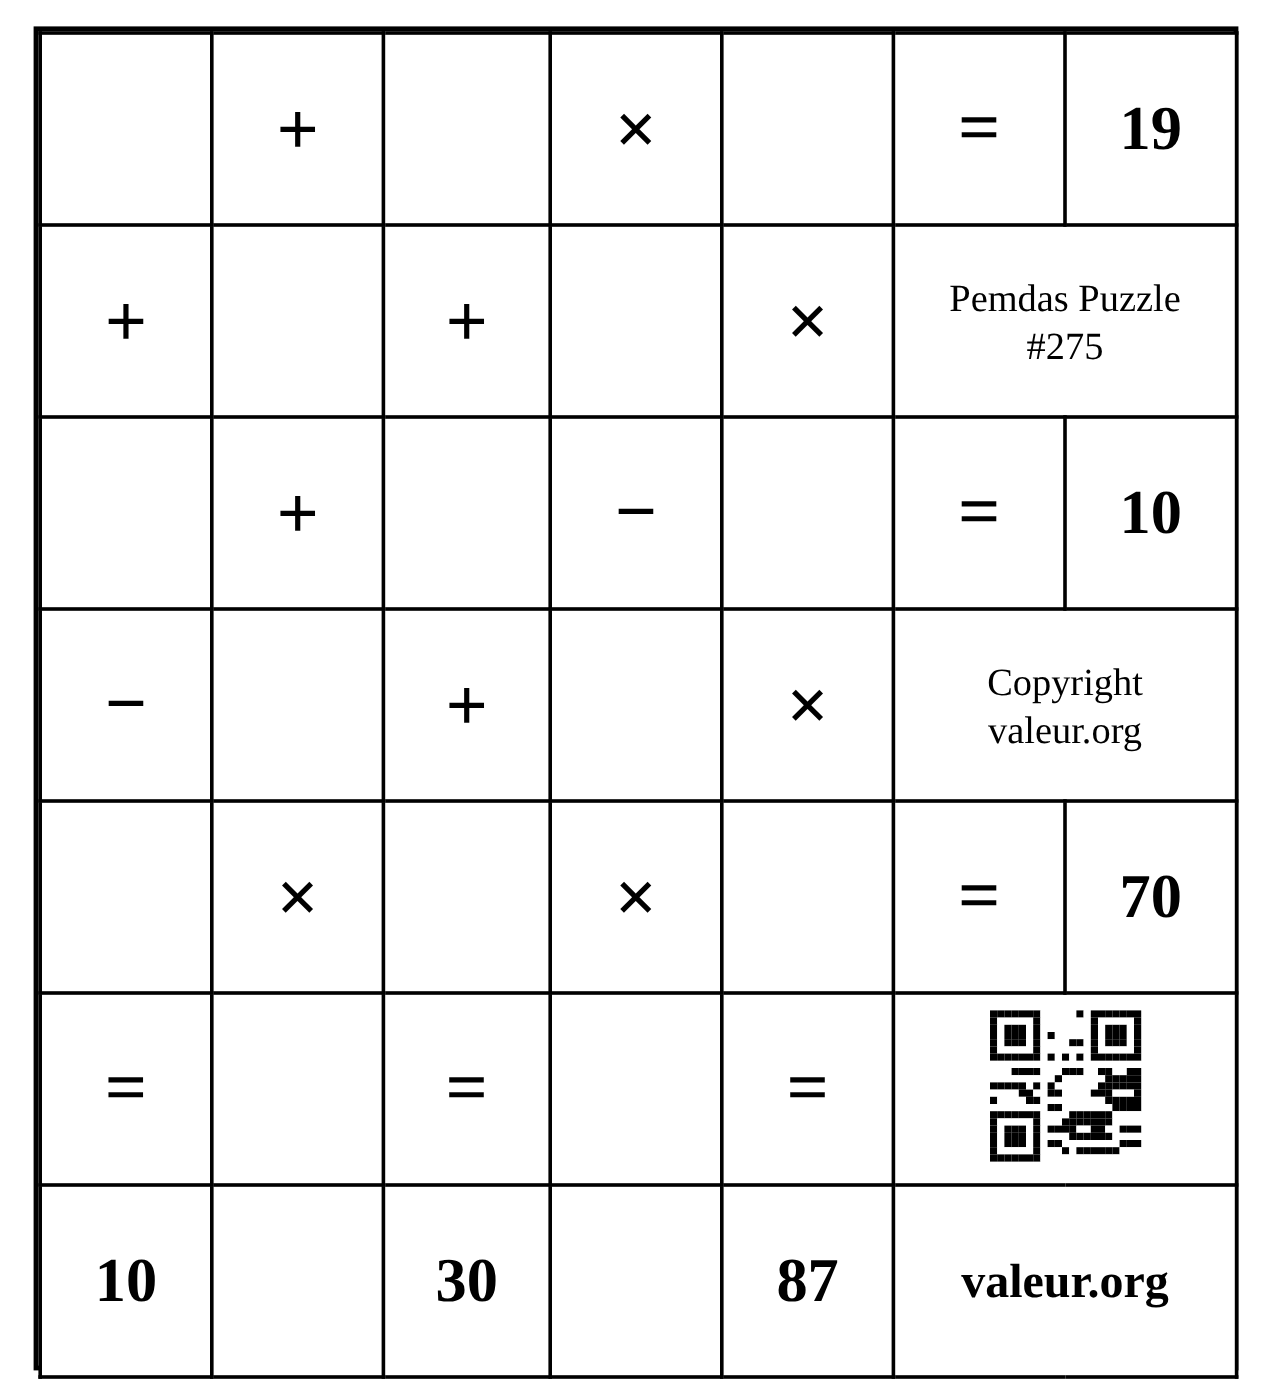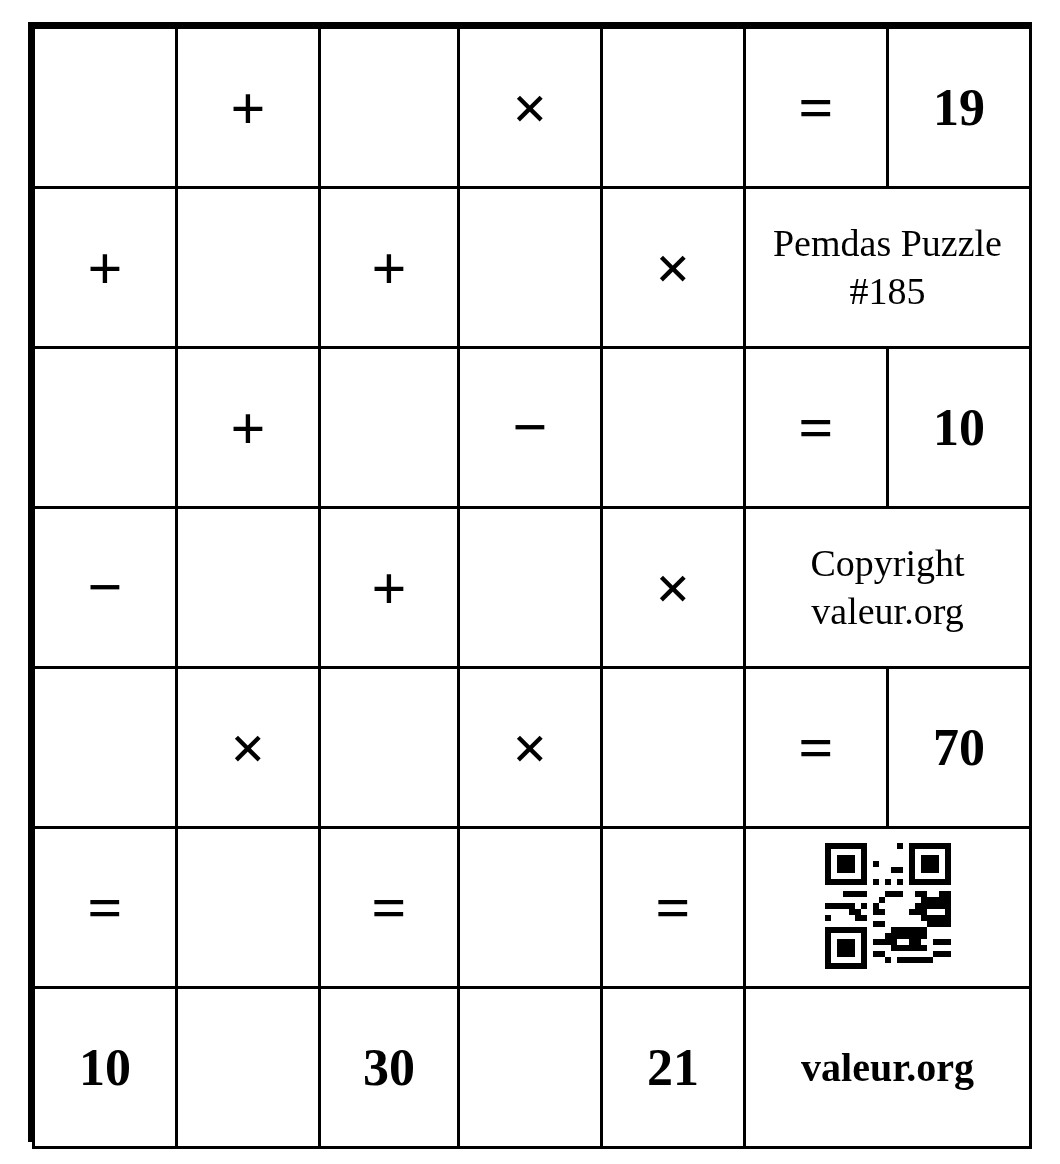--- a/index.html
+++ b/index.html
@@ -69,21 +69,21 @@
     font-size: 62px;
     font-weight: bold;
     font-family: "DejaVu Sans", sans-serif;
   }
   .num {
     font-size: 52px;
     font-weight: bold;
     font-family: "Liberation Serif", serif;
   }
   .label {
-    font-size: 38px;
+    font-size: 32px;
     line-height: 1.25;
     font-family: "Liberation Serif", serif;
     background: #c0c0c0;
     margin-left: 15px;
   }
   .brand {
     font-size: 40px;
     font-weight: bold;
     font-family: "Liberation Serif", serif;
     background: #c0c0c0;
@@ -128,21 +128,21 @@
       </tr>
 
       <tr class="r">
         <td class="op">+</td>
         <td class="shaded"></td>
         <td class="op">+</td>
         <td class="shaded"></td>
         <td class="op">×</td>
         <td class="label" colspan="2">
           <div>Pemdas Puzzle</div>
-          <div>#185</div>
+          <div>#275</div>
         </td>
       </tr>
 
       <tr class="r">
         <td class="blank"></td>
         <td class="op">+</td>
         <td class="blank"></td>
         <td class="op-minus">−</td>
         <td class="blank"></td>
         <td class="eq">=</td>
@@ -180,18 +180,18 @@
         <td class="qr-cell" colspan="2">
           <span class="qr" id="qr"><span class="qr-row"><span class="qr-px on"></span><span class="qr-px on"></span><span class="qr-px on"></span><span class="qr-px on"></span><span class="qr-px on"></span><span class="qr-px on"></span><span class="qr-px on"></span><span class="qr-px off"></span><span class="qr-px off"></span><span class="qr-px off"></span><span class="qr-px off"></span><span class="qr-px off"></span><span class="qr-px on"></span><span class="qr-px off"></span><span class="qr-px on"></span><span class="qr-px on"></span><span class="qr-px on"></span><span class="qr-px on"></span><span class="qr-px on"></span><span class="qr-px on"></span><span class="qr-px on"></span></span><span class="qr-row"><span class="qr-px on"></span><span class="qr-px off"></span><span class="qr-px off"></span><span class="qr-px off"></span><span class="qr-px off"></span><span class="qr-px off"></span><span class="qr-px on"></span><span class="qr-px off"></span><span class="qr-px off"></span><span class="qr-px off"></span><span class="qr-px off"></span><span class="qr-px off"></span><span class="qr-px off"></span><span class="qr-px off"></span><span class="qr-px on"></span><span class="qr-px off"></span><span class="qr-px off"></span><span class="qr-px off"></span><span class="qr-px off"></span><span class="qr-px off"></span><span class="qr-px on"></span></span><span class="qr-row"><span class="qr-px on"></span><span class="qr-px off"></span><span class="qr-px on"></span><span class="qr-px on"></span><span class="qr-px on"></span><span class="qr-px off"></span><span class="qr-px on"></span><span class="qr-px off"></span><span class="qr-px off"></span><span class="qr-px off"></span><span class="qr-px off"></span><span class="qr-px off"></span><span class="qr-px off"></span><span class="qr-px off"></span><span class="qr-px on"></span><span class="qr-px off"></span><span class="qr-px on"></span><span class="qr-px on"></span><span class="qr-px on"></span><span class="qr-px off"></span><span class="qr-px on"></span></span><span class="qr-row"><span class="qr-px on"></span><span class="qr-px off"></span><span class="qr-px on"></span><span class="qr-px on"></span><span class="qr-px on"></span><span class="qr-px off"></span><span class="qr-px on"></span><span class="qr-px off"></span><span class="qr-px on"></span><span class="qr-px off"></span><span class="qr-px off"></span><span class="qr-px off"></span><span class="qr-px off"></span><span class="qr-px off"></span><span class="qr-px on"></span><span class="qr-px off"></span><span class="qr-px on"></span><span class="qr-px on"></span><span class="qr-px on"></span><span class="qr-px off"></span><span class="qr-px on"></span></span><span class="qr-row"><span class="qr-px on"></span><span class="qr-px off"></span><span class="qr-px on"></span><span class="qr-px on"></span><span class="qr-px on"></span><span class="qr-px off"></span><span class="qr-px on"></span><span class="qr-px off"></span><span class="qr-px off"></span><span class="qr-px off"></span><span class="qr-px off"></span><span class="qr-px on"></span><span class="qr-px on"></span><span class="qr-px off"></span><span class="qr-px on"></span><span class="qr-px off"></span><span class="qr-px on"></span><span class="qr-px on"></span><span class="qr-px on"></span><span class="qr-px off"></span><span class="qr-px on"></span></span><span class="qr-row"><span class="qr-px on"></span><span class="qr-px off"></span><span class="qr-px off"></span><span class="qr-px off"></span><span class="qr-px off"></span><span class="qr-px off"></span><span class="qr-px on"></span><span class="qr-px off"></span><span class="qr-px off"></span><span class="qr-px off"></span><span class="qr-px off"></span><span class="qr-px off"></span><span class="qr-px off"></span><span class="qr-px off"></span><span class="qr-px on"></span><span class="qr-px off"></span><span class="qr-px off"></span><span class="qr-px off"></span><span class="qr-px off"></span><span class="qr-px off"></span><span class="qr-px on"></span></span><span class="qr-row"><span class="qr-px on"></span><span class="qr-px on"></span><span class="qr-px on"></span><span class="qr-px on"></span><span class="qr-px on"></span><span class="qr-px on"></span><span class="qr-px on"></span><span class="qr-px off"></span><span class="qr-px on"></span><span class="qr-px off"></span><span class="qr-px on"></span><span class="qr-px off"></span><span class="qr-px on"></span><span class="qr-px off"></span><span class="qr-px on"></span><span class="qr-px on"></span><span class="qr-px on"></span><span class="qr-px on"></span><span class="qr-px on"></span><span class="qr-px on"></span><span class="qr-px on"></span></span><span class="qr-row"><span class="qr-px off"></span><span class="qr-px off"></span><span class="qr-px off"></span><span class="qr-px off"></span><span class="qr-px off"></span><span class="qr-px off"></span><span class="qr-px off"></span><span class="qr-px off"></span><span class="qr-px off"></span><span class="qr-px off"></span><span class="qr-px off"></span><span class="qr-px off"></span><span class="qr-px off"></span><span class="qr-px off"></span><span class="qr-px off"></span><span class="qr-px off"></span><span class="qr-px off"></span><span class="qr-px off"></span><span class="qr-px off"></span><span class="qr-px off"></span><span class="qr-px off"></span></span><span class="qr-row"><span class="qr-px off"></span><span class="qr-px off"></span><span class="qr-px off"></span><span class="qr-px on"></span><span class="qr-px on"></span><span class="qr-px on"></span><span class="qr-px on"></span><span class="qr-px off"></span><span class="qr-px off"></span><span class="qr-px off"></span><span class="qr-px on"></span><span class="qr-px on"></span><span class="qr-px on"></span><span class="qr-px off"></span><span class="qr-px off"></span><span class="qr-px on"></span><span class="qr-px on"></span><span class="qr-px off"></span><span class="qr-px off"></span><span class="qr-px on"></span><span class="qr-px on"></span></span><span class="qr-row"><span class="qr-px off"></span><span class="qr-px off"></span><span class="qr-px off"></span><span class="qr-px off"></span><span class="qr-px off"></span><span class="qr-px off"></span><span class="qr-px off"></span><span class="qr-px off"></span><span class="qr-px off"></span><span class="qr-px on"></span><span class="qr-px off"></span><span class="qr-px off"></span><span class="qr-px off"></span><span class="qr-px off"></span><span class="qr-px off"></span><span class="qr-px off"></span><span class="qr-px on"></span><span class="qr-px on"></span><span class="qr-px on"></span><span class="qr-px on"></span><span class="qr-px on"></span></span><span class="qr-row"><span class="qr-px on"></span><span class="qr-px on"></span><span class="qr-px on"></span><span class="qr-px on"></span><span class="qr-px on"></span><span class="qr-px off"></span><span class="qr-px on"></span><span class="qr-px off"></span><span class="qr-px on"></span><span class="qr-px off"></span><span class="qr-px off"></span><span class="qr-px off"></span><span class="qr-px off"></span><span class="qr-px off"></span><span class="qr-px off"></span><span class="qr-px on"></span><span class="qr-px on"></span><span class="qr-px on"></span><span class="qr-px on"></span><span class="qr-px on"></span><span class="qr-px on"></span></span><span class="qr-row"><span class="qr-px off"></span><span class="qr-px off"></span><span class="qr-px off"></span><span class="qr-px off"></span><span class="qr-px on"></span><span class="qr-px on"></span><span class="qr-px off"></span><span class="qr-px off"></span><span class="qr-px on"></span><span class="qr-px on"></span><span class="qr-px off"></span><span class="qr-px off"></span><span class="qr-px off"></span><span class="qr-px off"></span><span class="qr-px on"></span><span class="qr-px on"></span><span class="qr-px on"></span><span class="qr-px off"></span><span class="qr-px off"></span><span class="qr-px off"></span><span class="qr-px on"></span></span><span class="qr-row"><span class="qr-px on"></span><span class="qr-px off"></span><span class="qr-px off"></span><span class="qr-px off"></span><span class="qr-px off"></span><span class="qr-px on"></span><span class="qr-px on"></span><span class="qr-px off"></span><span class="qr-px off"></span><span class="qr-px off"></span><span class="qr-px off"></span><span class="qr-px off"></span><span class="qr-px off"></span><span class="qr-px off"></span><span class="qr-px off"></span><span class="qr-px off"></span><span class="qr-px on"></span><span class="qr-px on"></span><span class="qr-px on"></span><span class="qr-px on"></span><span class="qr-px on"></span></span><span class="qr-row"><span class="qr-px off"></span><span class="qr-px off"></span><span class="qr-px off"></span><span class="qr-px off"></span><span class="qr-px off"></span><span class="qr-px off"></span><span class="qr-px off"></span><span class="qr-px off"></span><span class="qr-px on"></span><span class="qr-px on"></span><span class="qr-px off"></span><span class="qr-px off"></span><span class="qr-px off"></span><span class="qr-px off"></span><span class="qr-px off"></span><span class="qr-px off"></span><span class="qr-px off"></span><span class="qr-px on"></span><span class="qr-px on"></span><span class="qr-px on"></span><span class="qr-px on"></span></span><span class="qr-row"><span class="qr-px on"></span><span class="qr-px on"></span><span class="qr-px on"></span><span class="qr-px on"></span><span class="qr-px on"></span><span class="qr-px on"></span><span class="qr-px on"></span><span class="qr-px off"></span><span class="qr-px off"></span><span class="qr-px off"></span><span class="qr-px off"></span><span class="qr-px on"></span><span class="qr-px on"></span><span class="qr-px on"></span><span class="qr-px on"></span><span class="qr-px on"></span><span class="qr-px on"></span><span class="qr-px off"></span><span class="qr-px off"></span><span class="qr-px off"></span><span class="qr-px off"></span></span><span class="qr-row"><span class="qr-px on"></span><span class="qr-px off"></span><span class="qr-px off"></span><span class="qr-px off"></span><span class="qr-px off"></span><span class="qr-px off"></span><span class="qr-px on"></span><span class="qr-px off"></span><span class="qr-px off"></span><span class="qr-px off"></span><span class="qr-px on"></span><span class="qr-px on"></span><span class="qr-px on"></span><span class="qr-px on"></span><span class="qr-px on"></span><span class="qr-px on"></span><span class="qr-px on"></span><span class="qr-px off"></span><span class="qr-px off"></span><span class="qr-px off"></span><span class="qr-px off"></span></span><span class="qr-row"><span class="qr-px on"></span><span class="qr-px off"></span><span class="qr-px on"></span><span class="qr-px on"></span><span class="qr-px on"></span><span class="qr-px off"></span><span class="qr-px on"></span><span class="qr-px off"></span><span class="qr-px on"></span><span class="qr-px on"></span><span class="qr-px on"></span><span class="qr-px on"></span><span class="qr-px off"></span><span class="qr-px off"></span><span class="qr-px on"></span><span class="qr-px on"></span><span class="qr-px off"></span><span class="qr-px off"></span><span class="qr-px on"></span><span class="qr-px on"></span><span class="qr-px on"></span></span><span class="qr-row"><span class="qr-px on"></span><span class="qr-px off"></span><span class="qr-px on"></span><span class="qr-px on"></span><span class="qr-px on"></span><span class="qr-px off"></span><span class="qr-px on"></span><span class="qr-px off"></span><span class="qr-px off"></span><span class="qr-px off"></span><span class="qr-px off"></span><span class="qr-px on"></span><span class="qr-px on"></span><span class="qr-px on"></span><span class="qr-px on"></span><span class="qr-px on"></span><span class="qr-px on"></span><span class="qr-px off"></span><span class="qr-px off"></span><span class="qr-px off"></span><span class="qr-px off"></span></span><span class="qr-row"><span class="qr-px on"></span><span class="qr-px off"></span><span class="qr-px on"></span><span class="qr-px on"></span><span class="qr-px on"></span><span class="qr-px off"></span><span class="qr-px on"></span><span class="qr-px off"></span><span class="qr-px on"></span><span class="qr-px on"></span><span class="qr-px off"></span><span class="qr-px off"></span><span class="qr-px off"></span><span class="qr-px off"></span><span class="qr-px off"></span><span class="qr-px off"></span><span class="qr-px off"></span><span class="qr-px off"></span><span class="qr-px on"></span><span class="qr-px on"></span><span class="qr-px on"></span></span><span class="qr-row"><span class="qr-px on"></span><span class="qr-px off"></span><span class="qr-px off"></span><span class="qr-px off"></span><span class="qr-px off"></span><span class="qr-px off"></span><span class="qr-px on"></span><span class="qr-px off"></span><span class="qr-px off"></span><span class="qr-px off"></span><span class="qr-px on"></span><span class="qr-px off"></span><span class="qr-px on"></span><span class="qr-px on"></span><span class="qr-px on"></span><span class="qr-px on"></span><span class="qr-px on"></span><span class="qr-px on"></span><span class="qr-px off"></span><span class="qr-px off"></span><span class="qr-px off"></span></span><span class="qr-row"><span class="qr-px on"></span><span class="qr-px on"></span><span class="qr-px on"></span><span class="qr-px on"></span><span class="qr-px on"></span><span class="qr-px on"></span><span class="qr-px on"></span><span class="qr-px off"></span><span class="qr-px off"></span><span class="qr-px off"></span><span class="qr-px off"></span><span class="qr-px off"></span><span class="qr-px off"></span><span class="qr-px off"></span><span class="qr-px off"></span><span class="qr-px off"></span><span class="qr-px off"></span><span class="qr-px off"></span><span class="qr-px off"></span><span class="qr-px off"></span><span class="qr-px off"></span></span></span>
         </td>
       </tr>
 
       <tr class="r">
         <td class="num">10</td>
         <td class="shaded"></td>
         <td class="num">30</td>
         <td class="shaded"></td>
-        <td class="num">21</td>
+        <td class="num">87</td>
         <td class="brand" colspan="2">valeur.org</td>
       </tr>
     </tbody>
   </table>
 </div>
 
 </body></html>

